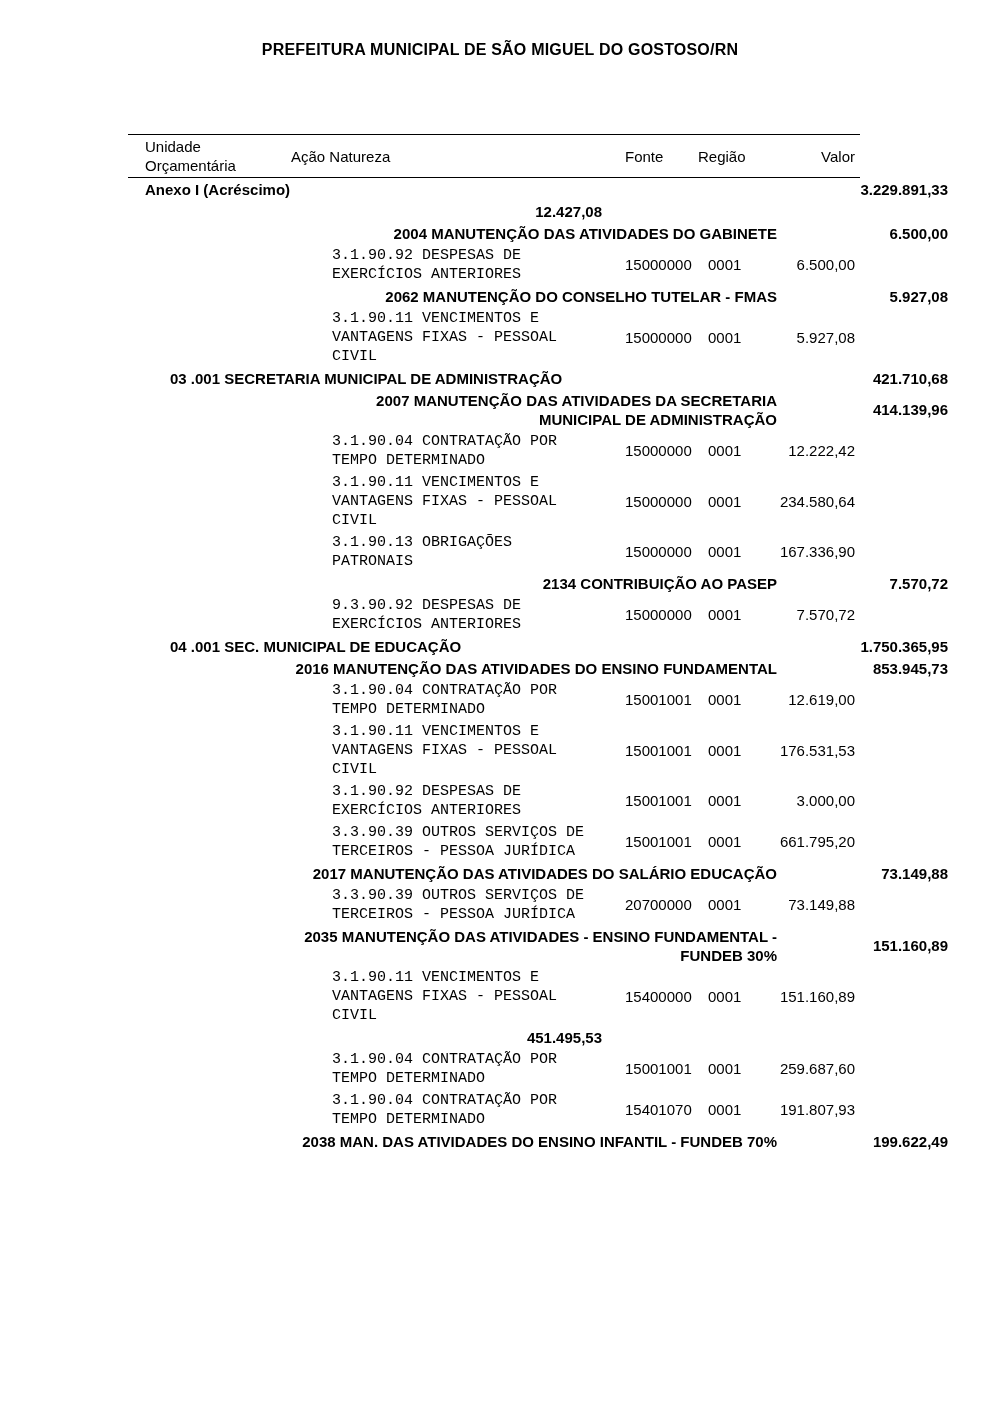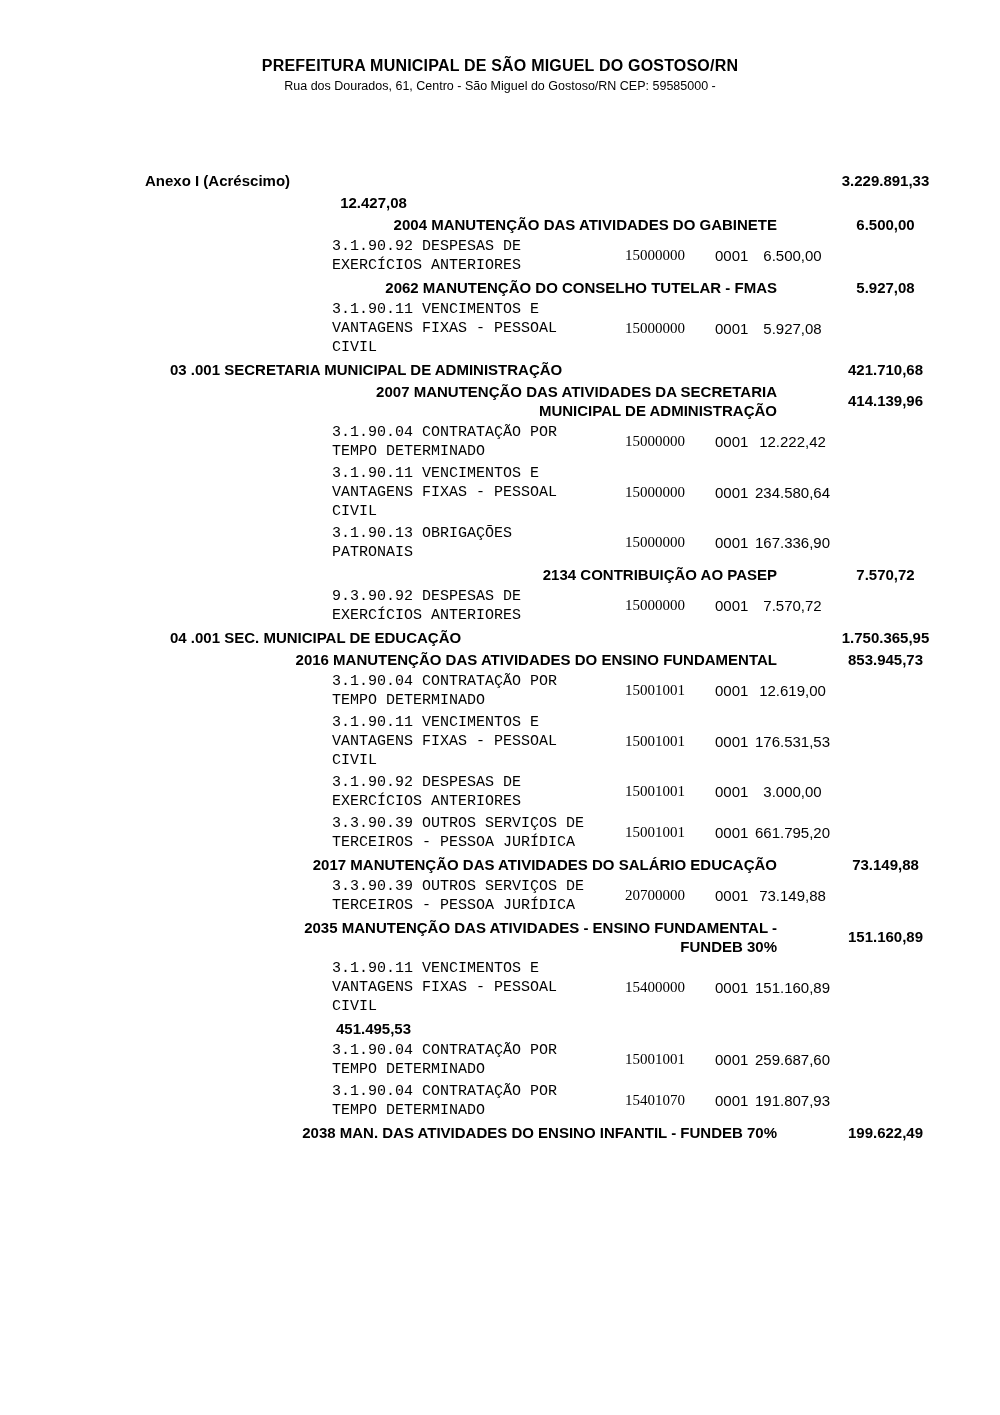--- a/index.html
+++ b/index.html
@@ -4,21 +4,21 @@
 <style>
   * { margin:0; padding:0; box-sizing:content-box; }
   html,body { background:#ffffff; }
   body {
     width:1000px; height:1415px;
     font-family:"Liberation Sans","DejaVu Sans",sans-serif;
     color:#000;
     position:relative;
     overflow:hidden;
   }
-  .doc-header { text-align:center; padding-top:56px; }
+  .doc-header { text-align:center; padding-top:40px; }
   .doc-title { font-size:16px; font-weight:bold; line-height:20px; letter-spacing:0.2px; }
   .doc-subtitle { font-size:12.5px; line-height:17px; margin-top:2px; }
 
   .budget-table { margin-left:128px; width:732px; margin-top:74px; font-size:15px; }
 
   .thead {
     display:grid;
     grid-template-columns:146px 316px 76px 47px 130px;
     align-items:center;
     border-top:1px solid #000;
@@ -37,33 +37,42 @@
     padding:1.5px 0 1.5px 17px;
     line-height:19px;
   }
   .row.bold { font-weight:bold;gap:31px; }
   .cell-name { padding-right:15px; }
   .cell-name.span3 { grid-column:1 / span 3; }
   .lv0 { padding-left:0; }
   .lv1 { padding-left:25px; }
   .lv2 { padding-left:146px;text-align:right; }
   .lv3 { padding-left:187px;font-family:Liberation Mono, monospace; }
-  .cell-fonte { padding-left:18px;font-family:Liberation Serif, serif; }
-  .cell-regiao { padding-left:32px; }
-  .cell-valor { text-align:center; padding-right:5px; }
+  .cell-fonte { padding-left:18px; }
+  .cell-regiao { padding-left:25px; }
+  .cell-valor { text-align:right; padding-right:5px; }
 </style>
 </head>
 <body>
 
 <div class="doc-header">
   <div class="doc-title">PREFEITURA MUNICIPAL DE SÃO MIGUEL DO GOSTOSO/RN</div>
-  <div class="doc-subtitle">Rua dos Dourados, 61, Centro - São Miguel do Gostoso/RN CEP: 59585000 -</div>
 </div>
 
 <div class="budget-table">
+  <div class="thead">
+    <div class="h-unidade">
+      <div>Unidade</div>
+      <div>Orçamentária</div>
+    </div>
+    <div class="h-acao">Ação Natureza</div>
+    <div class="h-fonte">Fonte</div>
+    <div class="h-regiao">Região</div>
+    <div class="h-valor">Valor</div>
+  </div>
   <div id="rows">
       <div class="row bold">
         <div class="cell-name lv0 span3">Anexo I (Acréscimo)</div>
         <div class="cell-valor">3.229.891,33</div>
       </div>
       <div class="row bold">
         <div class="cell-valor">12.427,08</div>
       </div>
       <div class="row bold">
         <div class="cell-name lv2 span3">2004 MANUTENÇÃO DAS ATIVIDADES DO GABINETE</div>

